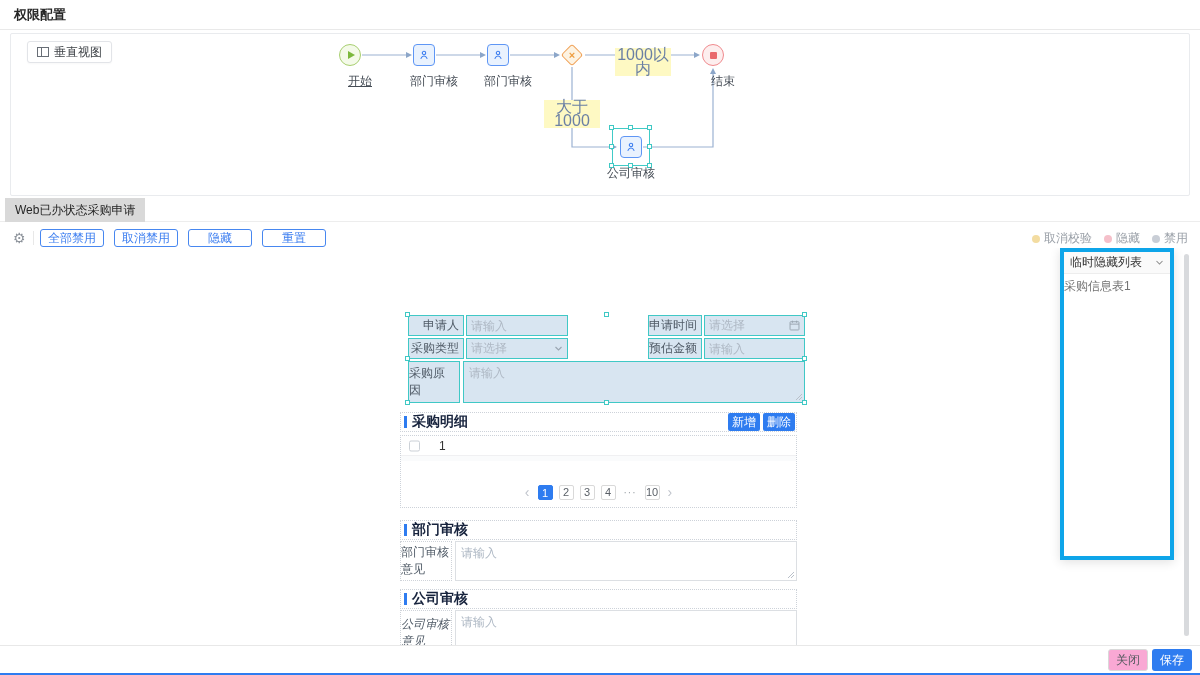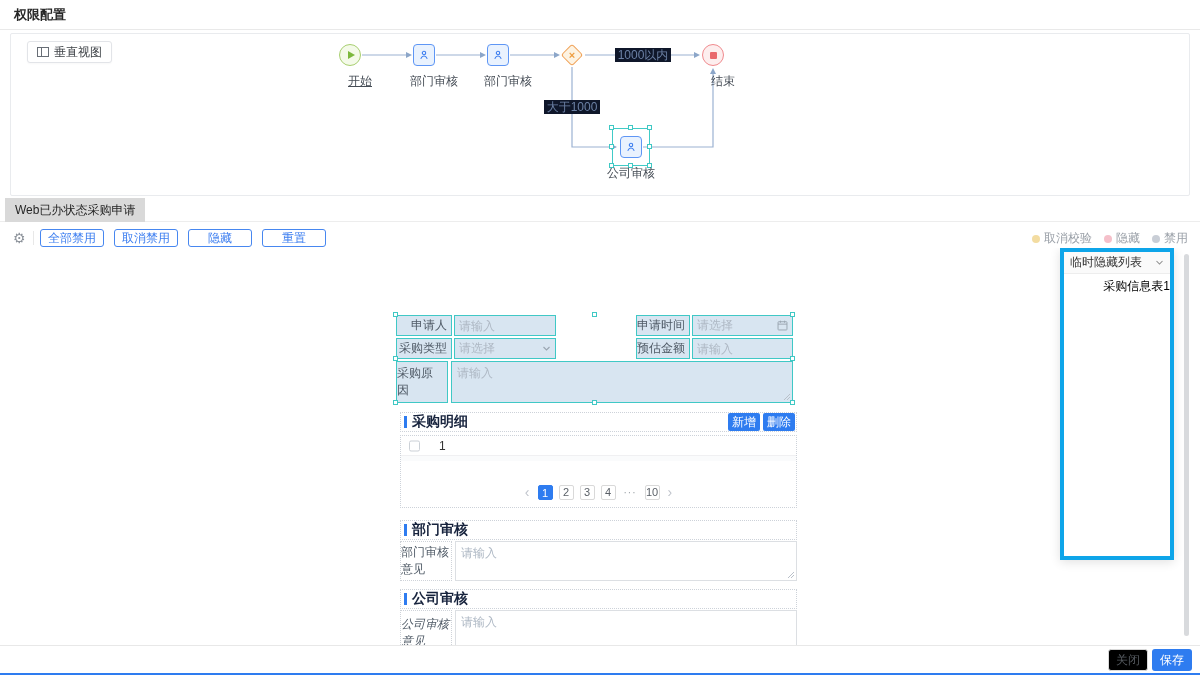--- a/index.html
+++ b/index.html
@@ -35,22 +35,22 @@
     border-top:4.5px solid transparent; border-bottom:4.5px solid transparent; margin-left:2px; }
   .node-end { border:1px solid #f08a8e; background:#fdeeee; }
   .stop-sq { width:7px; height:7px; background:#e9686c; border-radius:1px; }
   .node-user { border:1px solid #5e96f5; background:#e9f2fe; border-radius:4px; }
   .gw-wrap { position:absolute; width:22px; height:22px; cursor:pointer; }
   .gw-diamond { position:absolute; left:3px; top:3px; width:16px; height:16px;
     border:1px solid #f0a35a; background:#fdf3e2; border-radius:3px; transform:rotate(45deg); }
   .gw-x { position:absolute; left:0; top:0; width:22px; height:22px; text-align:center;
     line-height:22px; color:#ee9d3f; font-weight:bold; font-size:11px; }
   .node-label { position:absolute; width:80px; text-align:center; color:#454c55; font-size:12px; }
-  .edge-label { position:absolute; width:56px; text-align:center; background:#0f172a;
-    color:#6b80a4; font-size:12px; line-height:14px; }
+  .edge-label { position:absolute; width:56px; text-align:center; background:#fef9c3;
+    color:#6b80a4; font-size:16px; line-height:14px; }
   .sel-rect { position:absolute; border:1px solid #41cbc7; }
   .handle { position:absolute; width:5px; height:5px; background:#fff;
     border:1px solid #3fc8c4; cursor:pointer; }
 
   
   #tabbar { position:absolute; left:0; top:198px; width:1200px; height:24px;
     background:#fff; border-bottom:1px solid #ededed; display:flex; padding-left:3px; }
   .tab { height:24px; line-height:24px; padding:0 10px; font-size:12px; color:#262626;
     cursor:pointer; white-space:nowrap; }
   .tab.is-active { background:#fff; }
@@ -118,32 +118,32 @@
   .pg-item.active { background:#2e7cf0; border-color:#2e7cf0; color:#fff; line-height:15px; }
   .pg-ellipsis { border:none; background:transparent; color:#9aa0a6; width:17px;
     letter-spacing:1px; font-size:10px; line-height:15px; }
 
   
   #hidden-panel { position:absolute; left:1060px; top:0; width:114px; height:312px;
     background:#fff; border:4px solid #0ea5e9; box-shadow:0 2px 10px rgba(0,0,0,.12); }
   #hidden-panel-header { height:22px; display:flex; align-items:center; padding:0 6px;
     background:#fafafa; border-bottom:1px solid #ededed; cursor:pointer; }
   #hidden-panel-title { font-size:12px; color:#333; flex:1; white-space:nowrap; }
-  .panel-item { height:24px; line-height:24px; padding-left:6px; font-size:12px;
-    color:#000000; cursor:pointer; white-space:nowrap;text-align:right; }
+  .panel-item { height:24px; line-height:24px; font-size:12px;
+    color:#737373; cursor:pointer; white-space:nowrap; }
 
   #v-scrollbar { position:absolute; left:1184px; top:6px; width:5px; height:382px;
     background:#d8dadd; border-radius:3px; cursor:pointer; }
 
   
   #footer { position:absolute; left:0; top:645px; width:1200px; height:28px;
     border-top:1px solid #e8e8e8; background:#fff; }
   #close-btn { position:absolute; right:52px; top:3px; width:40px; height:22px;
     line-height:20px; text-align:center; border:1px solid #d9d9d9; border-radius:3px;
-    background:#000000; color:#555a60; font-size:12px; cursor:pointer; }
+    background:#f9a8d4; color:#555a60; font-size:12px; cursor:pointer; }
   #save-btn { position:absolute; right:8px; top:3px; width:40px; height:22px;
     line-height:22px; text-align:center; border-radius:3px; background:#2e7cf0;
     color:#fff; font-size:12px; cursor:pointer; }
   #bottom-strip { position:absolute; left:0; bottom:0; width:1200px; height:2px; background:#2e7cf0; }
 
   svg.icon { display:block; }
 </style>
 </head>
 <body>
 
@@ -249,21 +249,21 @@
     <span class="legend-item">
       <span class="legend-dot" style="background:#c9ced6;"></span>
       <span>禁用</span>
     </span>
   </div>
 </div>
 
 <div id="content-clip">
 
 
-  <div class="abs" style="left:396px;top:67px;width:429px;height:88px;">
+  <div class="abs" style="left:408px;top:67px;width:429px;height:88px;">
 
     <div class="fld-sel fld-label" style="left:0;top:0;width:56px;height:21px;">申请人</div>
     <div class="fld-sel fld-input-wrap" style="left:58px;top:0;width:102px;height:21px;">
       <input placeholder="请输入" style="">
     </div>
     <div class="fld-sel fld-label" style="left:240px;top:0;width:54px;height:21px;">申请时间</div>
     <div class="fld-sel fld-input-wrap" style="left:296px;top:0;width:101px;height:21px;">
       <span class="ph-text">请选择</span>
       <svg class="icon" width="11" height="11" viewBox="0 0 16 16">
         <rect x="1.5" y="2.5" width="13" height="12" rx="1" fill="none" stroke="#9aa5b1" stroke-width="1.4"></rect>

